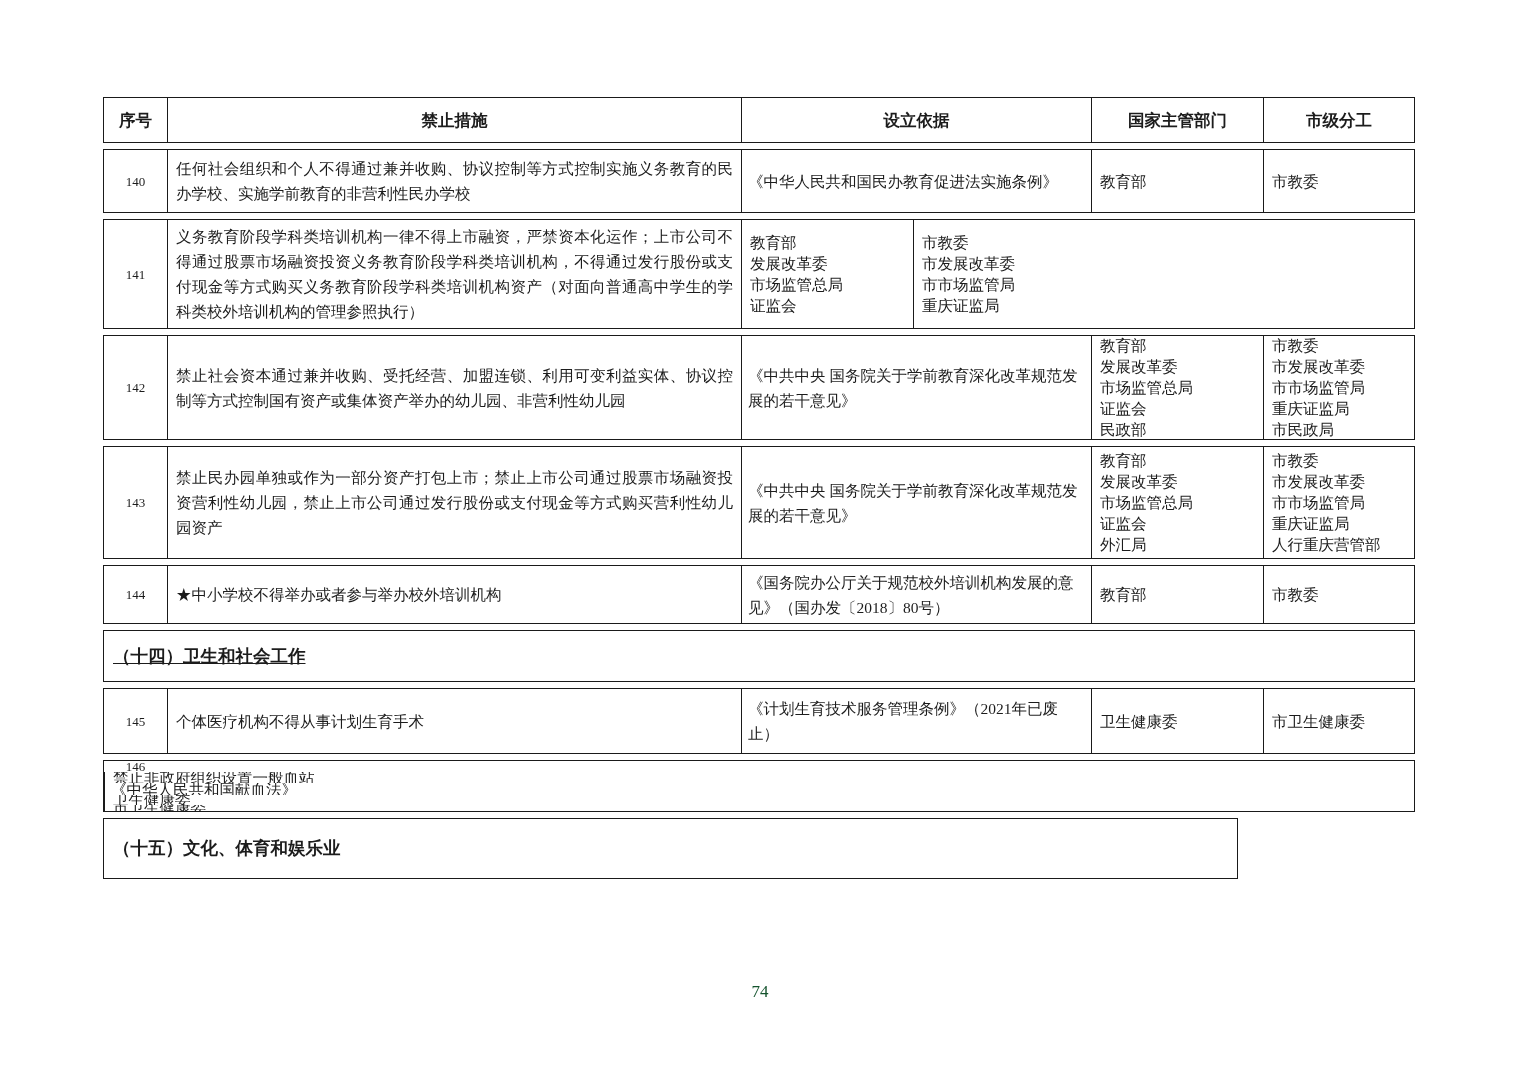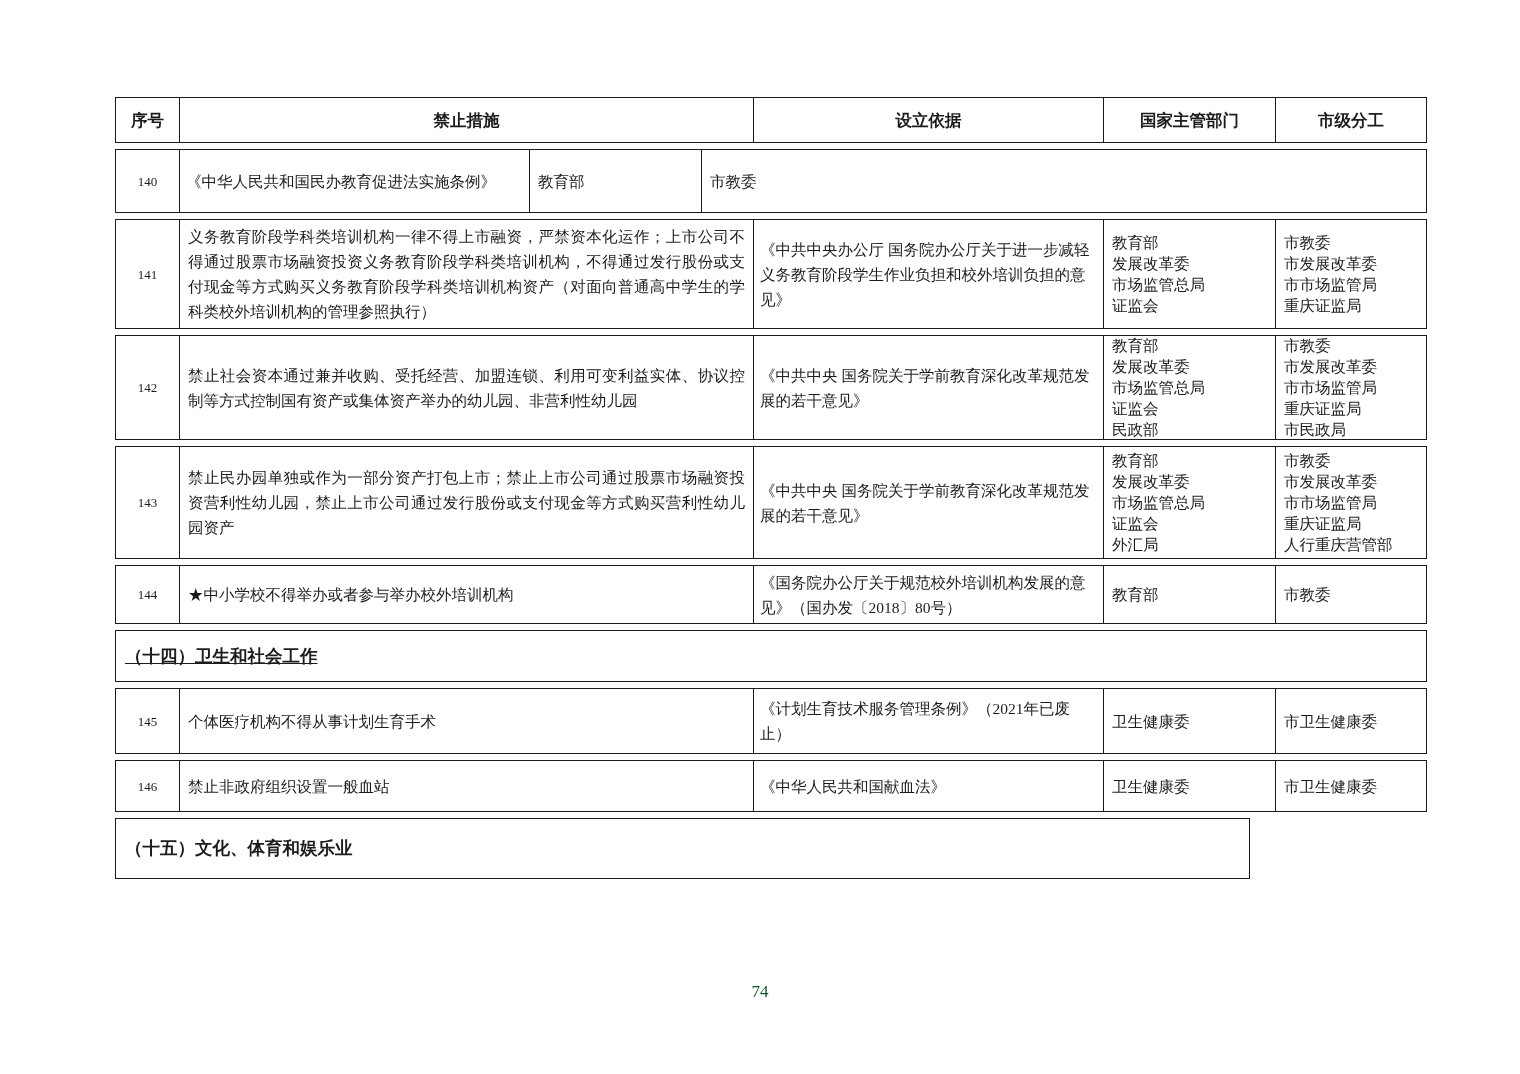--- a/index.html
+++ b/index.html
@@ -17,21 +17,20 @@
     overflow: hidden;
   }
   .tbl {
     position: absolute;
     left: 103px;
     top: 97px;
     width: 1312px;
     display: flex;
     flex-direction: column;
     gap: 6px;
-    margin-left: 12px;
   }
   .row {
     display: flex;
     box-sizing: border-box;
     border: 1.5px solid #1a1a1a;
     background: #ffffff;
     width: 1312px;
   }
   .cell {
     box-sizing: border-box;
@@ -84,36 +83,34 @@
   <div class="tbl">
       <div class="row" style="height: 46px;">
         <div class="cell hcell c-no">序号</div>
         <div class="cell hcell c-measure">禁止措施</div>
         <div class="cell hcell c-basis">设立依据</div>
         <div class="cell hcell c-nat">国家主管部门</div>
         <div class="cell hcell c-mun">市级分工</div>
       </div>
       <div class="row" style="height: 64px;">
         <div class="cell c-no">140</div>
+        <div class="cell c-measure">任何社会组织和个人不得通过兼并收购、协议控制等方式控制实施义务教育的民办学校、实施学前教育的非营利性民办学校</div>
         <div class="cell c-basis">
           <div class="basis-line">《中华人民共和国民办教育促进法实施条例》</div>
         </div>
         <div class="cell c-nat">
           <div class="dept-line">教育部</div>
         </div>
         <div class="cell c-mun">
           <div class="dept-line">市教委</div>
         </div>
       </div>
       <div class="row" style="height: 110px;">
         <div class="cell c-no">141</div>
         <div class="cell c-measure">义务教育阶段学科类培训机构一律不得上市融资，严禁资本化运作；上市公司不得通过股票市场融资投资义务教育阶段学科类培训机构，不得通过发行股份或支付现金等方式购买义务教育阶段学科类培训机构资产（对面向普通高中学生的学科类校外培训机构的管理参照执行）</div>
-        <div class="cell c-basis">
-          <div class="basis-line">《中共中央办公厅 国务院办公厅关于进一步减轻义务教育阶段学生作业负担和校外培训负担的意见》</div>
-        </div>
         <div class="cell c-nat">
           <div class="dept-line">教育部</div>
           <div class="dept-line">发展改革委</div>
           <div class="dept-line">市场监管总局</div>
           <div class="dept-line">证监会</div>
         </div>
         <div class="cell c-mun">
           <div class="dept-line">市教委</div>
           <div class="dept-line">市发展改革委</div>
           <div class="dept-line">市市场监管局</div>
@@ -184,21 +181,21 @@
         <div class="cell c-basis">
           <div class="basis-line">《计划生育技术服务管理条例》（2021年已废止）</div>
         </div>
         <div class="cell c-nat">
           <div class="dept-line">卫生健康委</div>
         </div>
         <div class="cell c-mun">
           <div class="dept-line">市卫生健康委</div>
         </div>
       </div>
-      <div class="row" style="height: 52px;">
+      <div class="row" style="height: 52px; flex-direction: column;">
         <div class="cell c-no">146</div>
         <div class="cell c-measure">禁止非政府组织设置一般血站</div>
         <div class="cell c-basis">
           <div class="basis-line">《中华人民共和国献血法》</div>
         </div>
         <div class="cell c-nat">
           <div class="dept-line">卫生健康委</div>
         </div>
         <div class="cell c-mun">
           <div class="dept-line">市卫生健康委</div>

